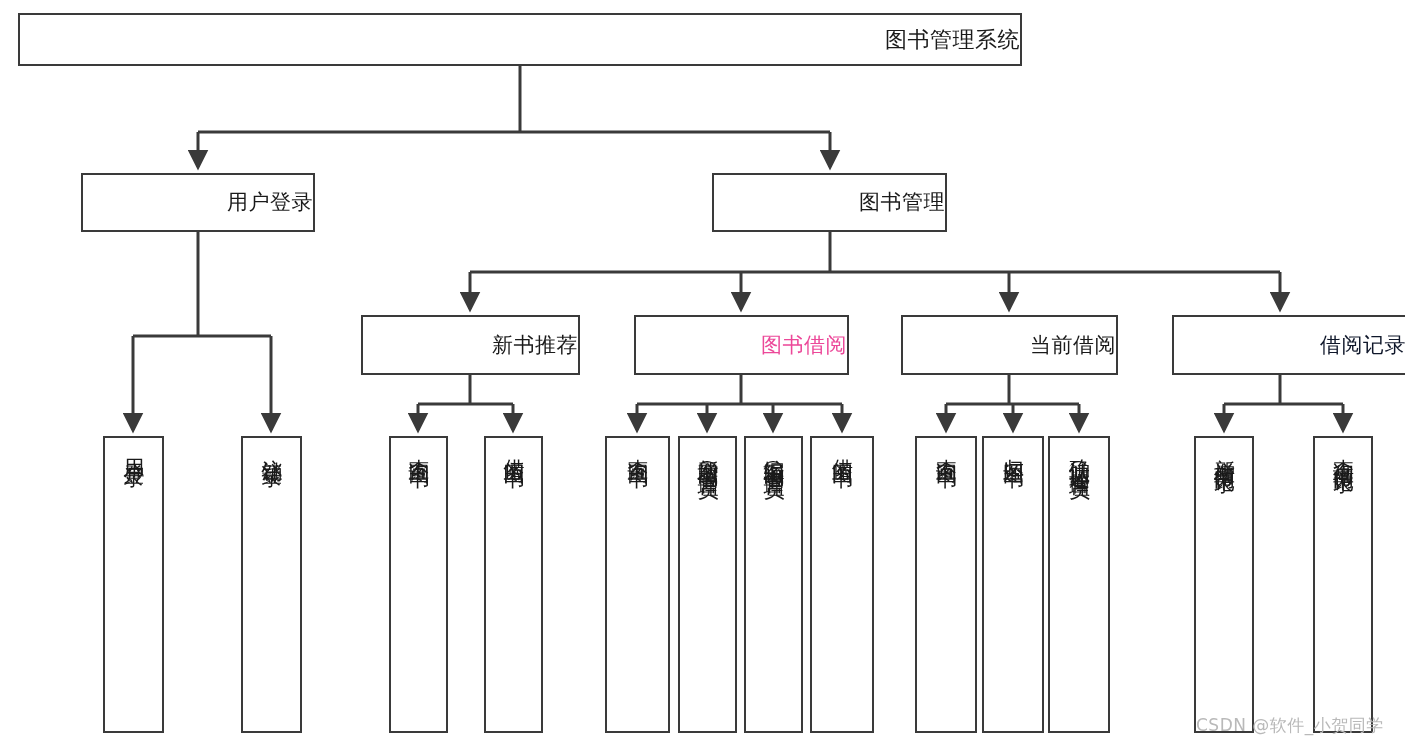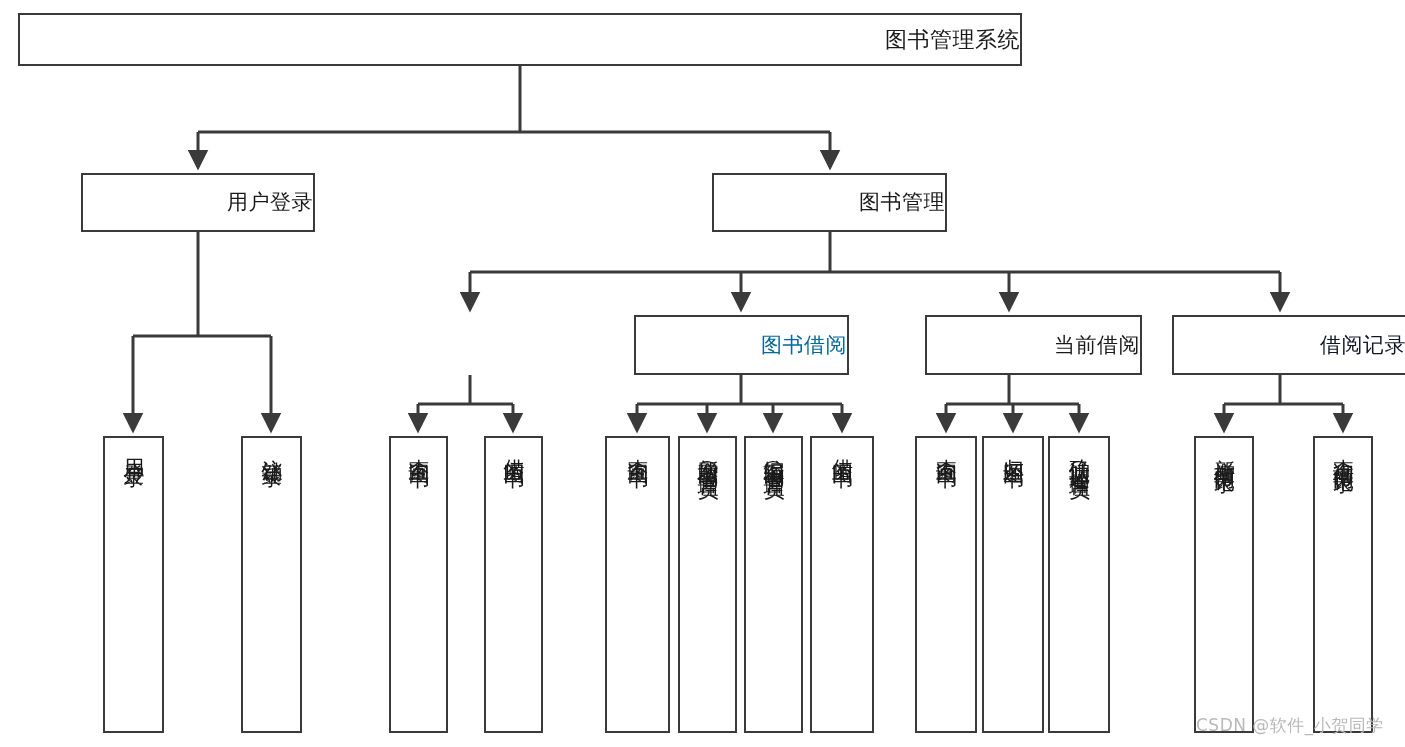--- a/index.html
+++ b/index.html
@@ -132,24 +132,27 @@
     <span class="node-label">图书管理系统</span>
   </div>
 
   <div class="node horiz" style="left: 81px; top: 173px; width: 234px; height: 59px; border-color: rgb(58, 58, 58); background: rgb(255, 255, 255); color: rgb(26, 26, 26);">
     <span class="node-label">用户登录</span>
   </div>
   <div class="node horiz" style="left: 712px; top: 173px; width: 235px; height: 59px; border-color: rgb(58, 58, 58); background: rgb(255, 255, 255); color: rgb(26, 26, 26); padding-left: 28px;">
     <span class="node-label">图书管理</span>
   </div>
 
-  <div class="node horiz" style="left: 634px; top: 315px; width: 215px; height: 60px; border-color: rgb(58, 58, 58); background: rgb(255, 255, 255); color: #0369a1; padding-left: 6px;">
+  <div class="node horiz" style="left: 361px; top: 315px; width: 219px; height: 60px; border-color: rgb(58, 58, 58); background: rgb(255, 255, 255); color: rgb(26, 26, 26);">
+    <span class="node-label">新书推荐</span>
+  </div>
+  <div class="node horiz" style="left: 634px; top: 315px; width: 215px; height: 60px; border-color: rgb(58, 58, 58); background: rgb(255, 255, 255); color: #ec4899; padding-left: 6px;">
     <span class="node-label">图书借阅</span>
   </div>
-  <div class="node horiz" style="left: 901px; top: 315px; width: 217px; height: 60px; border-color: rgb(58, 58, 58); background: rgb(255, 255, 255); color: rgb(26, 26, 26); margin-left: 24px;">
+  <div class="node horiz" style="left: 901px; top: 315px; width: 217px; height: 60px; border-color: rgb(58, 58, 58); background: rgb(255, 255, 255); color: rgb(26, 26, 26);">
     <span class="node-label">当前借阅</span>
   </div>
   <div class="node horiz" style="left: 1172px; top: 315px; width: 236px; height: 60px; border-color: rgb(58, 58, 58); background: rgb(255, 255, 255); color: #0f172a;">
     <span class="node-label">借阅记录</span>
   </div>
 
   <div class="node vert" style="left: 103px; top: 436px; width: 61px; height: 297px; border-color: rgb(58, 58, 58); background: rgb(255, 255, 255); color: rgb(26, 26, 26);">
     <span class="node-label">用户登录</span>
   </div>
   <div class="node vert" style="left: 241px; top: 436px; width: 61px; height: 297px; border-color: rgb(58, 58, 58); background: rgb(255, 255, 255); color: rgb(26, 26, 26);">

